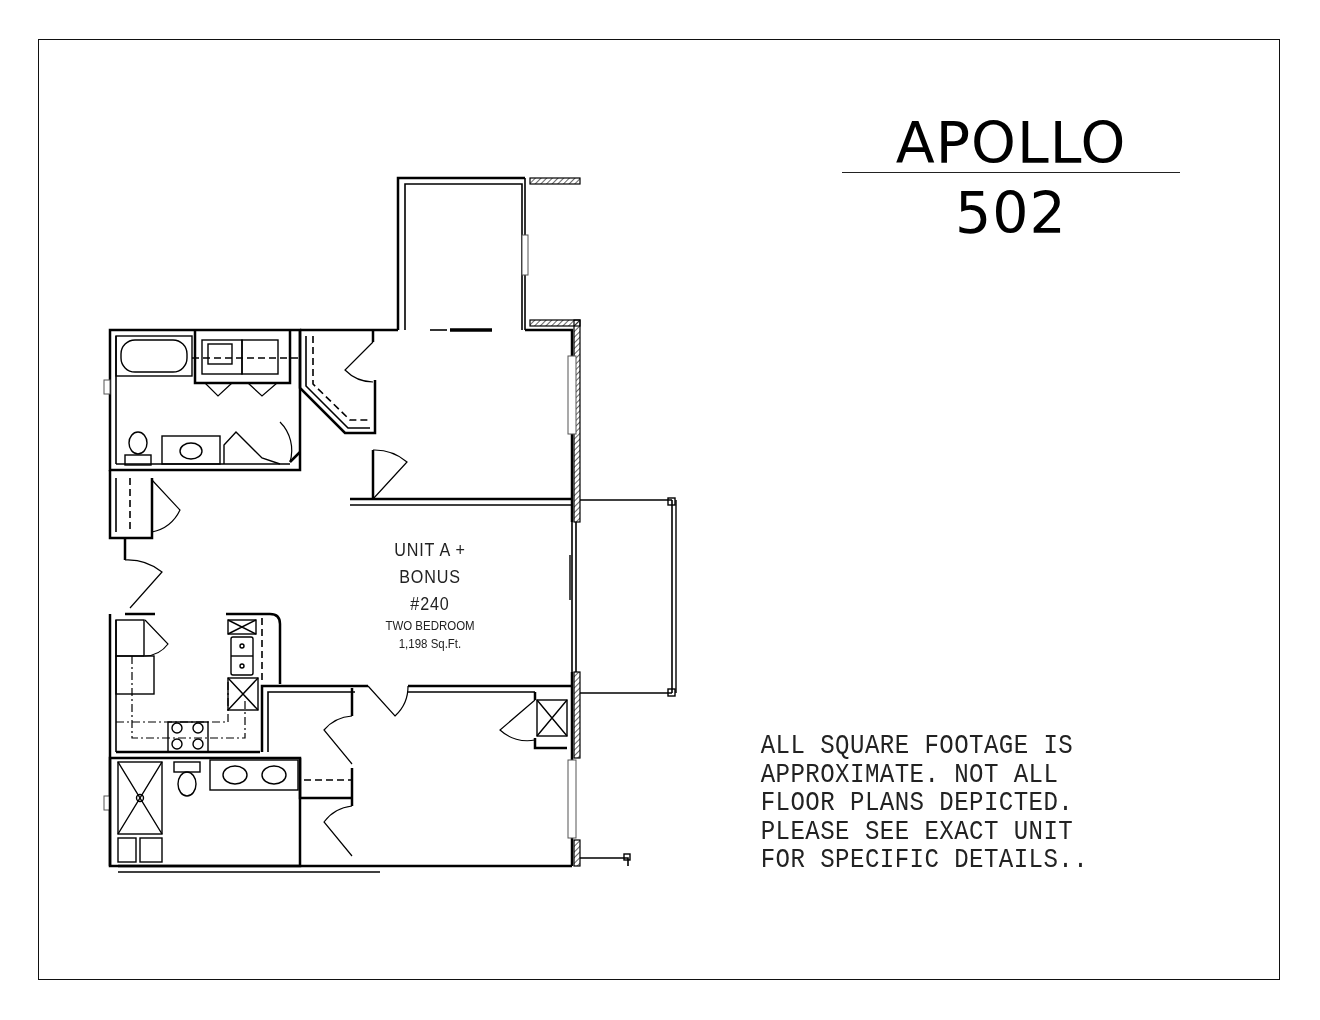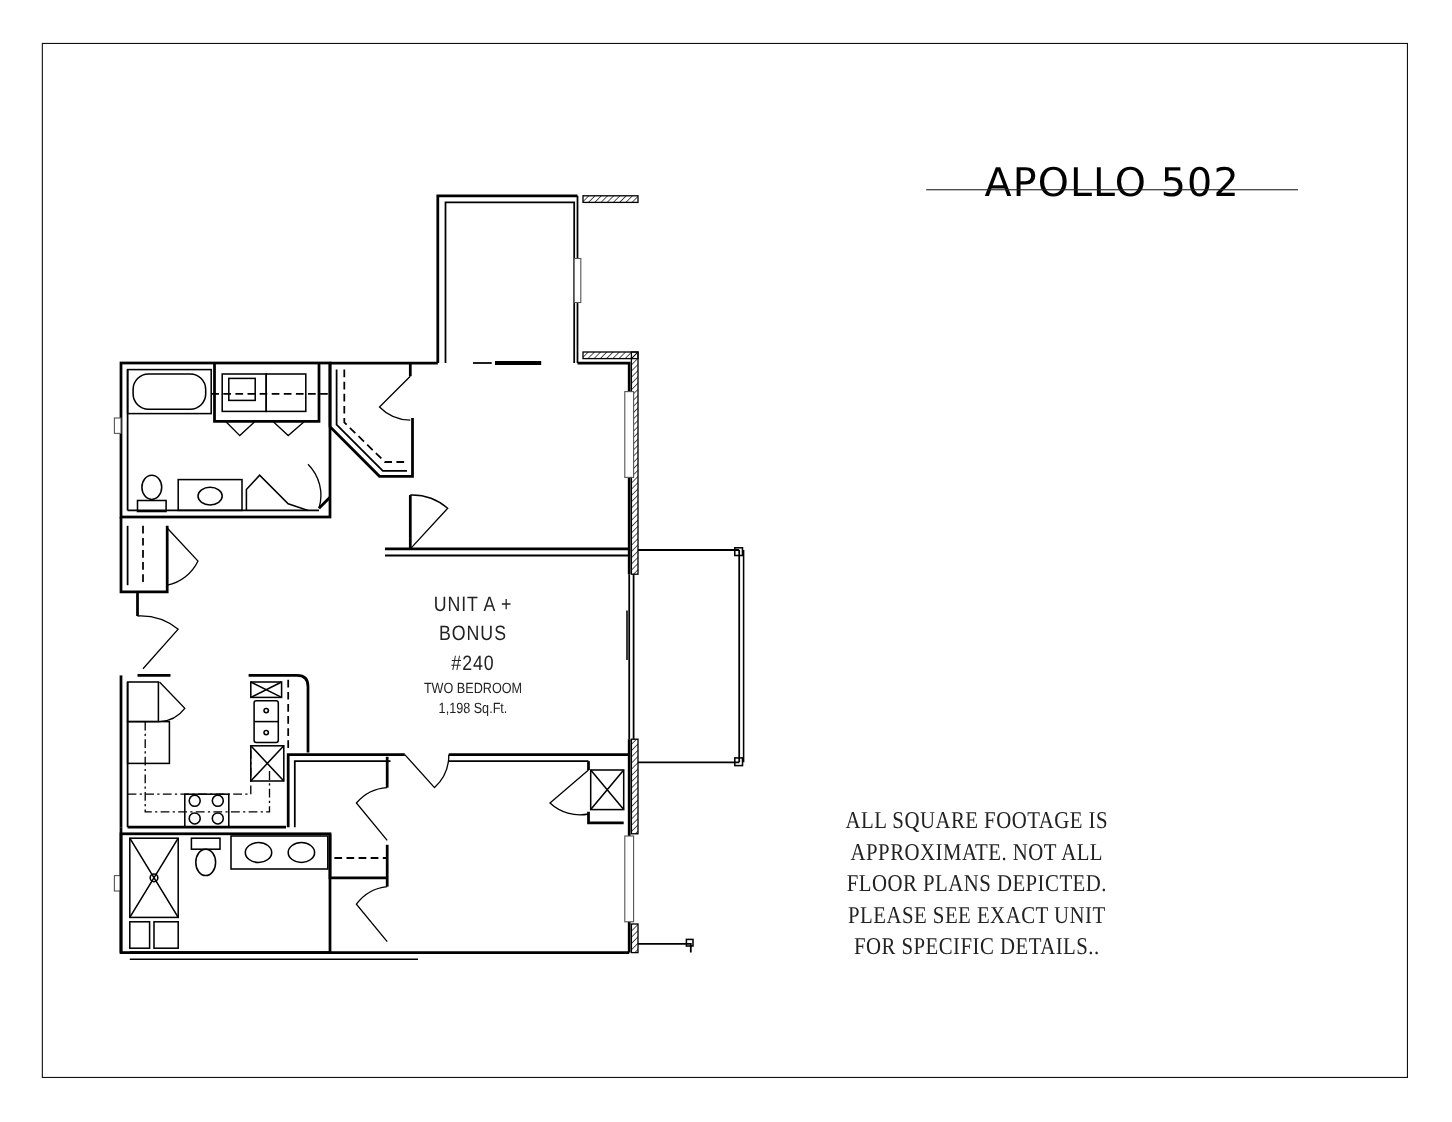--- a/index.html
+++ b/index.html
@@ -1,23 +1,23 @@
 <!DOCTYPE html>
 <html><head>
 <meta charset="utf-8">
 <style>
   html, body { margin: 0; padding: 0; background: #ffffff; }
   body { width: 1320px; height: 1020px; position: relative; overflow: hidden; font-family: "DejaVu Sans", sans-serif; }
   .frame { position: absolute; left: 38px; top: 39px; width: 1242px; height: 941px; border: 1.5px solid #111; box-sizing: border-box; }
-  .title { position: absolute; left: 842px; top: 108px; width: 338px; text-align: center; font-family: "DejaVu Sans", sans-serif; font-size: 36px; font-weight: 400; color: #000; letter-spacing: 1px; line-height: 70px; margin-top: 24px; }
+  .title { position: absolute; left: 842px; top: 108px; width: 338px; text-align: center; font-family: "DejaVu Sans", sans-serif; font-size: 57px; font-weight: 400; color: #000; letter-spacing: 1px; line-height: 70px; }
   .title-rule { position: absolute; left: 842px; top: 172px; width: 338px; height: 0; border-top: 1.5px solid #222; }
   .unit-label { position: absolute; left: 360px; top: 536px; width: 140px; text-align: center; color: #222; font-family: Liberation Sans, sans-serif; font-weight: 300; }
   .unit-label .l1 { font-size: 19px; line-height: 27px; letter-spacing: 1px; transform: scaleX(0.85); }
   .unit-label .l2 { font-size: 13.5px; line-height: 18px; transform: scaleX(0.85); }
-  .disclaimer { position: absolute; left: 740px; top: 732px; width: 296px; text-align: center; font-family: Liberation Serif, serif; font-size: 22px; line-height: 28.5px; color: #222; letter-spacing: 0.5px; }
+  .disclaimer { position: absolute; left: 740px; top: 732px; width: 296px; text-align: center; font-family: Liberation Mono, monospace; font-size: 28px; line-height: 28.5px; color: #222; letter-spacing: 0.5px; }
   .disclaimer div { transform: scaleX(0.86); white-space: nowrap; }
   svg.plan { position: absolute; left: 0; top: 0; }
   .w { stroke: #000; stroke-width: 2.5; fill: none; }
   .wt { stroke: #000; stroke-width: 1.6; fill: none; }
   .fx { stroke: #000; stroke-width: 1.4; fill: none; }
   .dash { stroke: #000; stroke-width: 1.6; fill: none; stroke-dasharray: 7 4; }
   .dashdot { stroke: #000; stroke-width: 1.2; fill: none; stroke-dasharray: 8 3 2 3; }
   .door { stroke: #000; stroke-width: 1.2; fill: none; }
   .hatch { fill: url(#hatch); stroke: #000; stroke-width: 1.2; }
   .glass { stroke: #555; stroke-width: 1; fill: #fff; }

